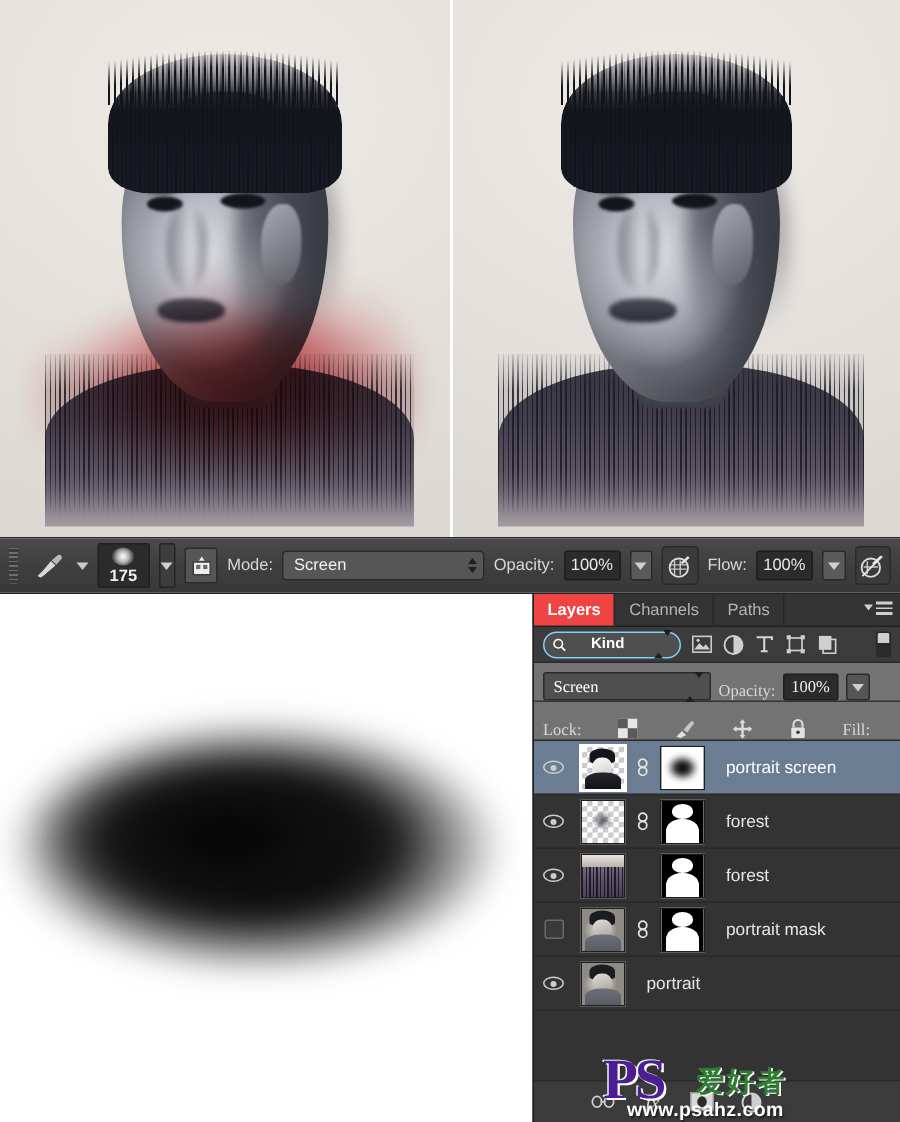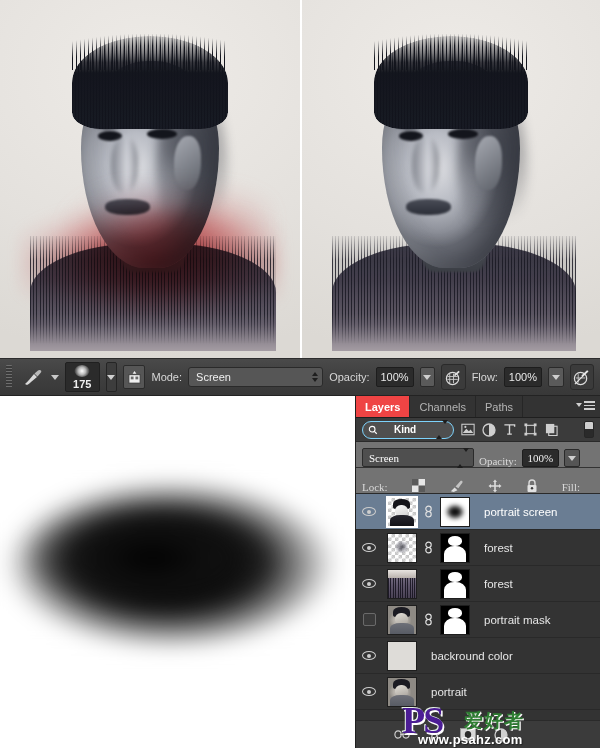--- a/index.html
+++ b/index.html
@@ -678,31 +678,20 @@
             <rect x="2" y="1" width="6" height="6" rx="3" fill="none" stroke="#e2e2e2" stroke-width="1.3"></rect>
             <rect x="2" y="7" width="6" height="6" rx="3" fill="none" stroke="#e2e2e2" stroke-width="1.3"></rect>
           </svg>
         </span>
         <span class="thumb">
           <span class="t-mask-face"></span>
         </span>
         <span class="layer-name">portrait mask</span>
       </div>
 
-      <div class="layer-row">
-        <span class="eye-cell">
-          <span class="eye">
-              <b></b>
-            </span>
-        </span>
-        <span class="thumb">
-          <span class="t-flat"></span>
-        </span>
-        <span class="layer-name">backround color</span>
-      </div>
 
       <div class="layer-row">
         <span class="eye-cell">
           <span class="eye">
               <b></b>
             </span>
         </span>
         <span class="thumb">
           <span class="t-portrait"></span>
           <span class="t-hair"></span>

